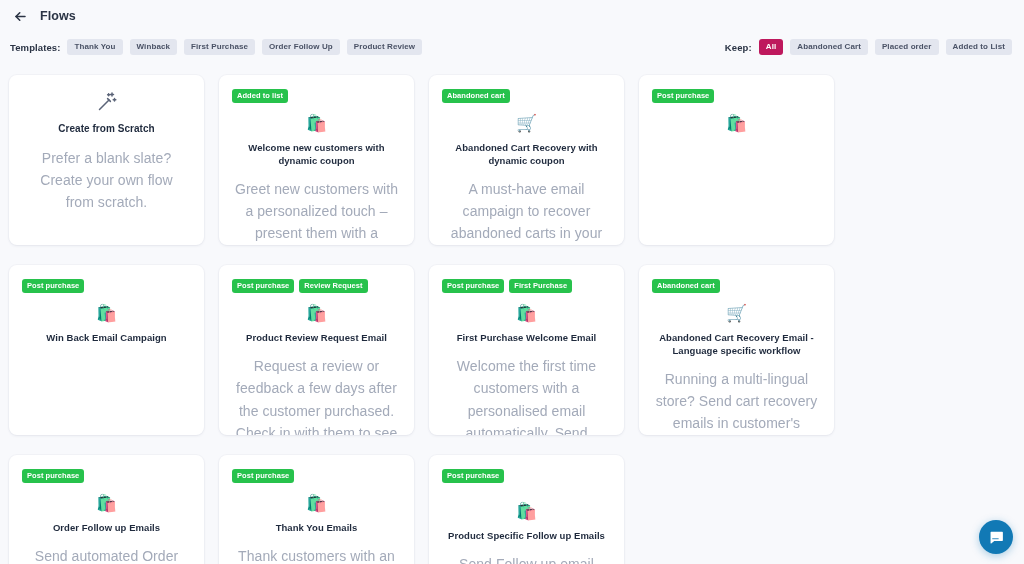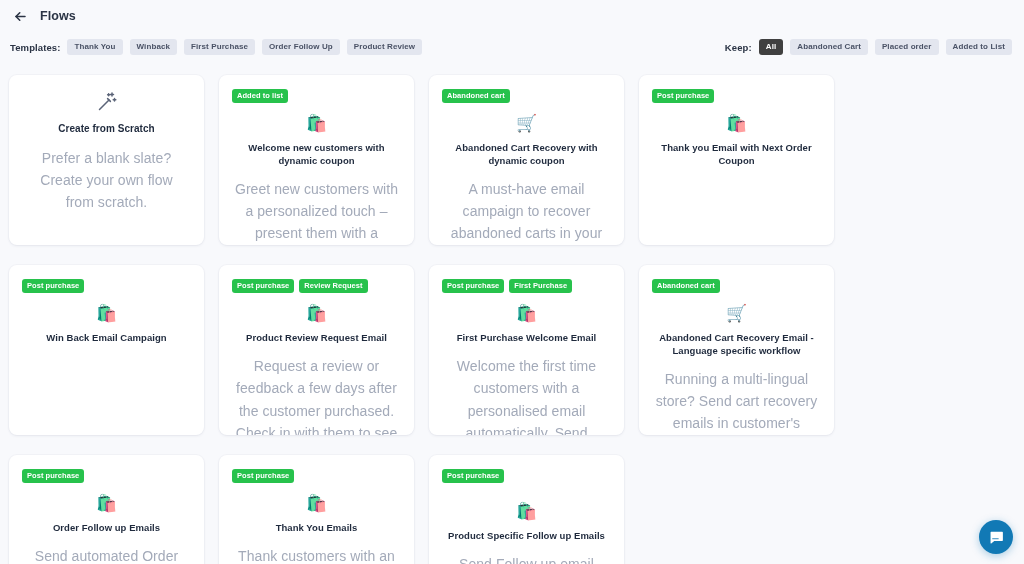--- a/index.html
+++ b/index.html
@@ -48,21 +48,21 @@
     font-size: 8px;
     font-weight: bold;
     letter-spacing: .1px;
     padding: 4px 7px 4px 7px;
     border-radius: 3px;
     white-space: nowrap;
     cursor: pointer;
     line-height: 1;
     text-align: right;
   }
-  .chip.active { background: #404040; color: #ffffff; }
+  .chip.active { background: #be185d; color: #ffffff; }
 
   
   .grid {
     position: absolute;
     left: 9px; top: 75px; right: 0;
     display: grid;
     grid-template-columns: repeat(4, 195px);
     gap: 20px 15px;
   }
   .card {
@@ -203,21 +203,20 @@
       <div class="card-icon">🛒</div>
       <div class="card-title">Abandoned Cart Recovery with dynamic coupon</div>
       <div class="card-desc">A must-have email campaign to recover abandoned carts in your store. Motivate customers with a dynamic coupon code to complete their purchase and increase sales</div>
     </div>
 
     <div class="card">
       <div class="badges">
         <span class="badge">Post purchase</span>
       </div>
       <div class="card-icon">🛍️</div>
-      <div class="card-title">Thank you Email with Next Order Coupon</div>
     </div>
 
     <div class="card">
       <div class="badges">
         <span class="badge">Post purchase</span>
       </div>
       <div class="card-icon">🛍️</div>
       <div class="card-title">Win Back Email Campaign</div>
     </div>
 

